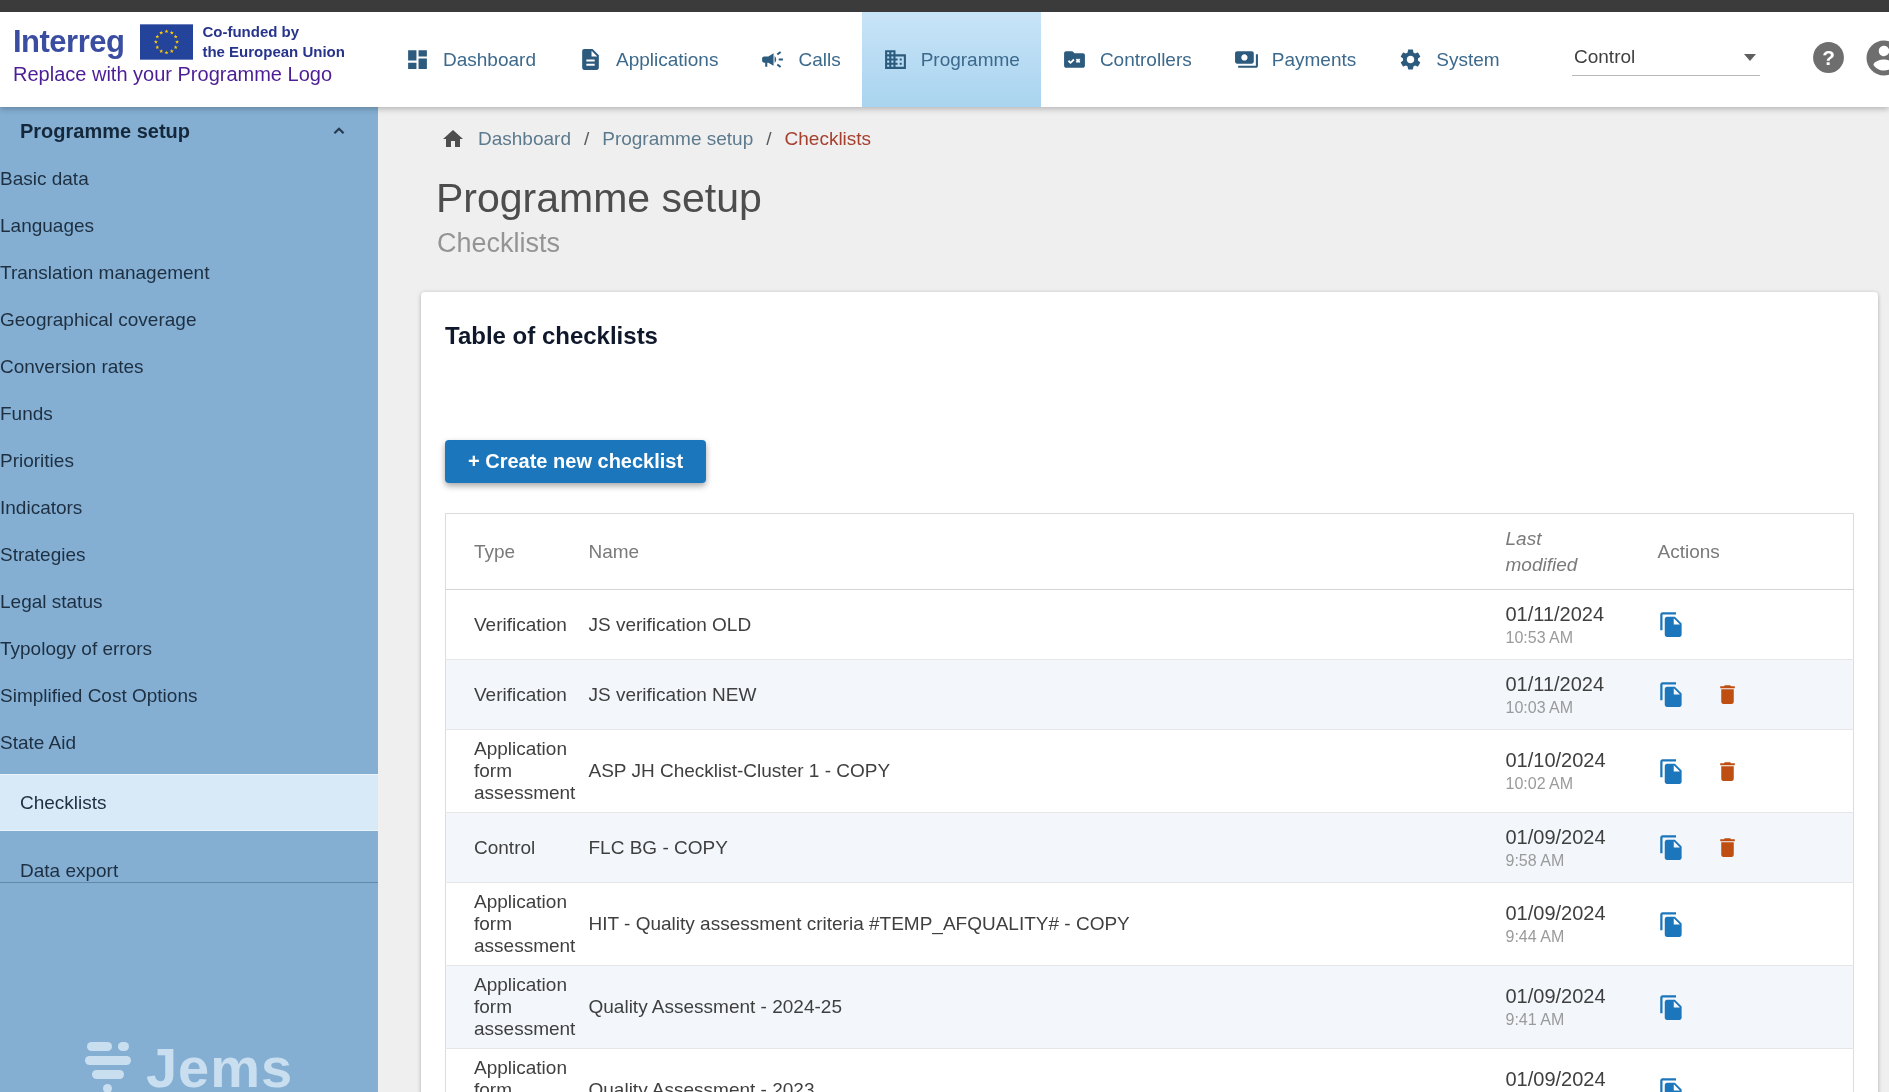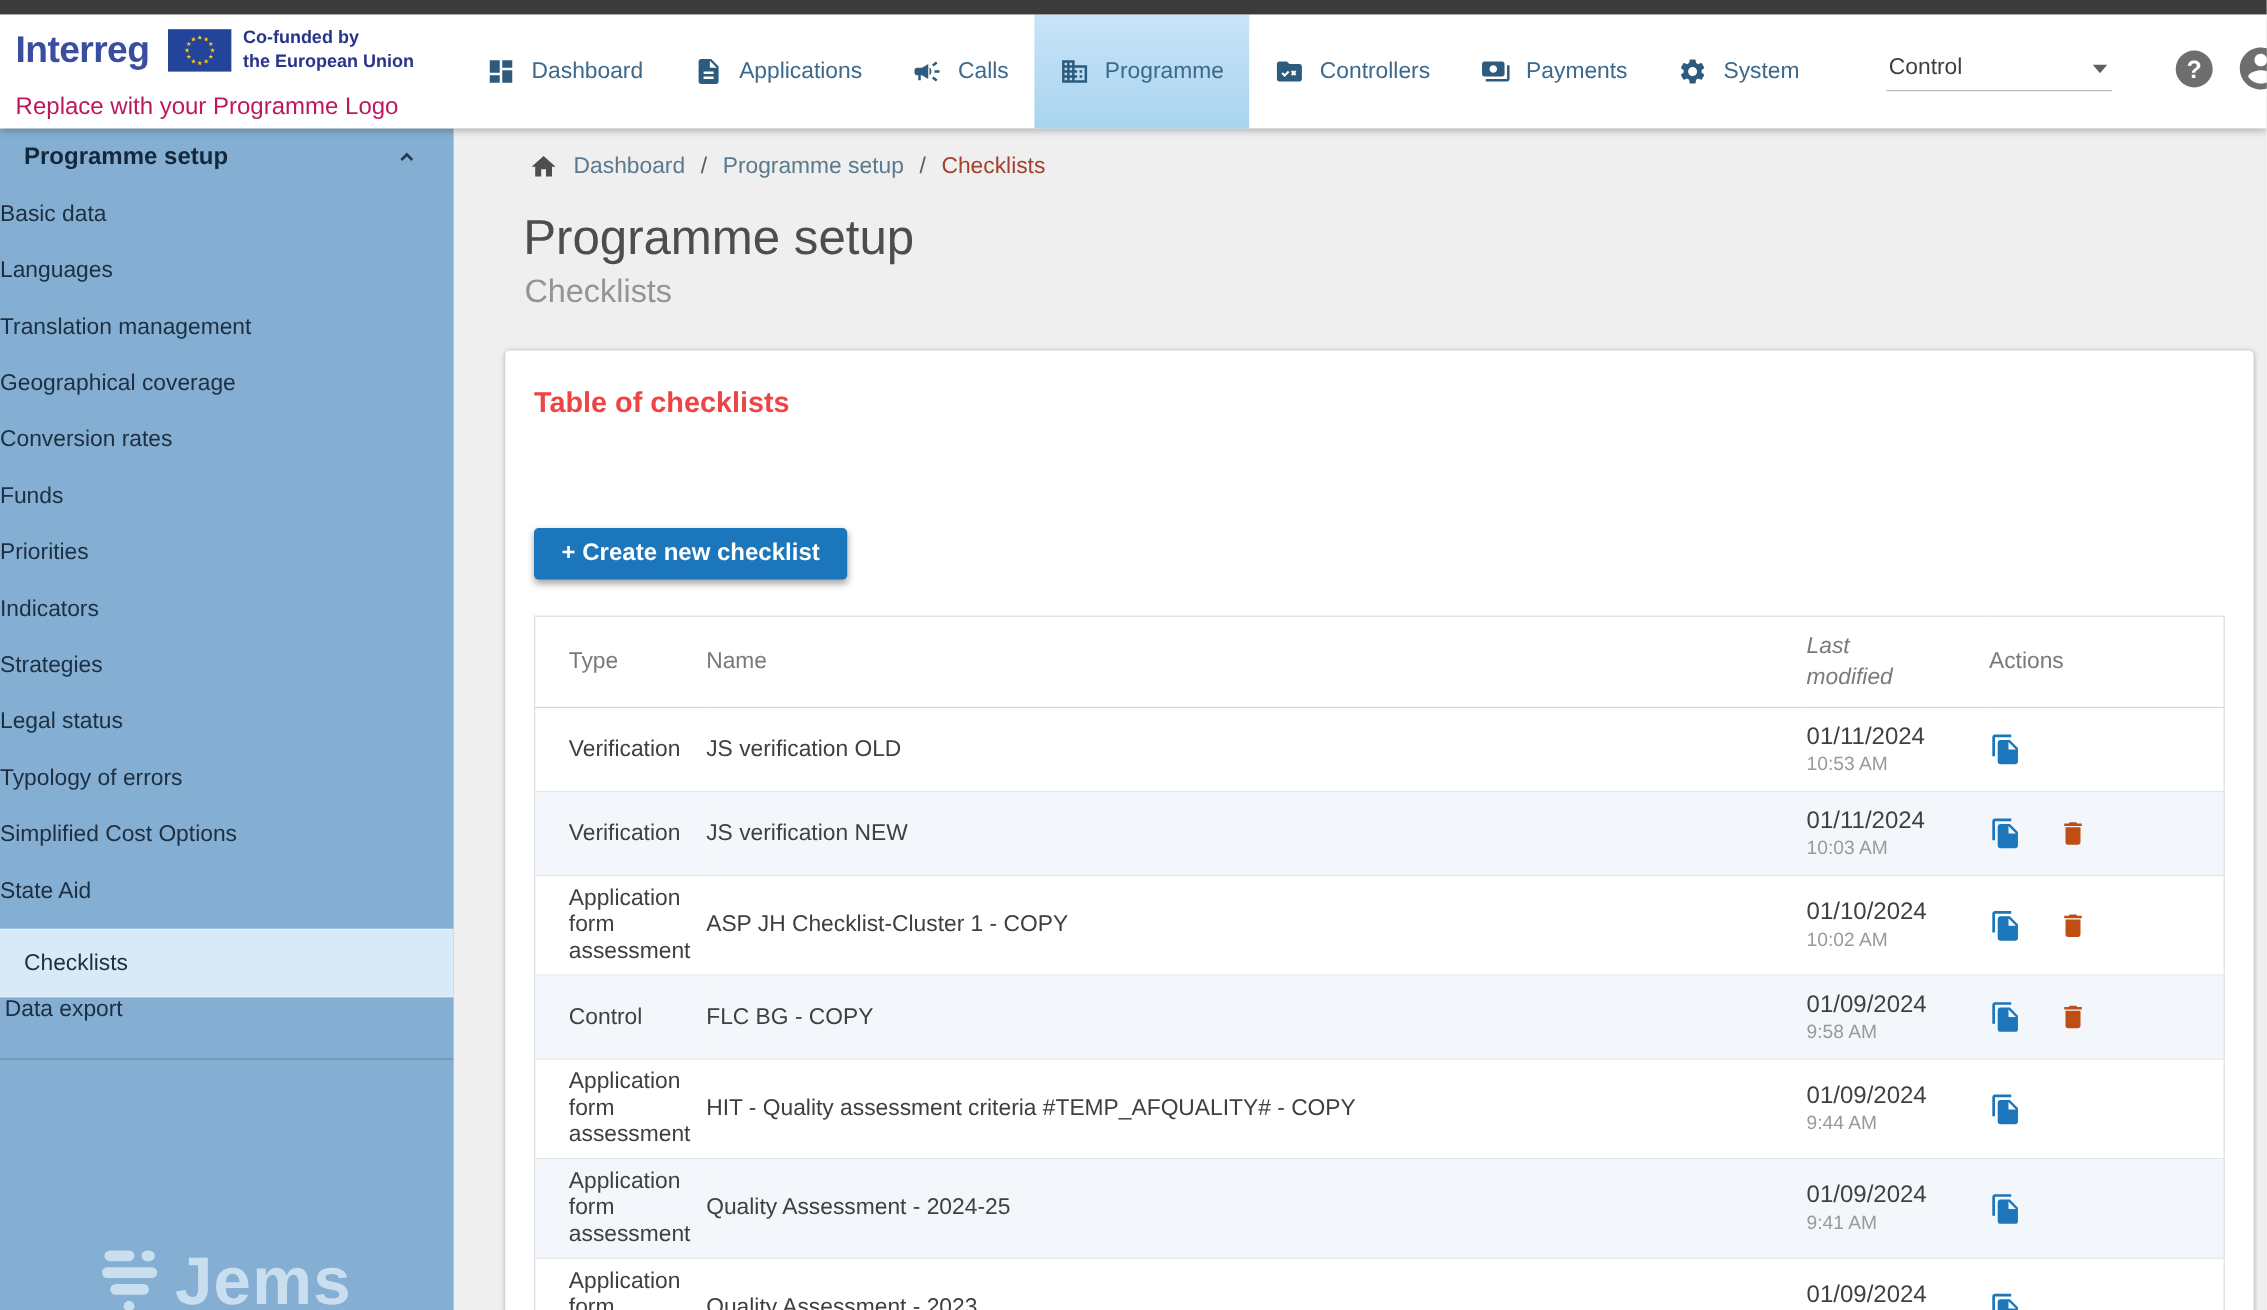--- a/index.html
+++ b/index.html
@@ -14,21 +14,21 @@
 
   
   .header { position:absolute; top:12px; left:0; right:0; height:95px; background:#ffffff;
             display:flex; align-items:stretch; box-shadow:0 2px 6px rgba(0,0,0,0.25); z-index:20; }
   .brand { width:378px; flex:0 0 auto; padding:10px 0 0 13px; }
   .brand-row { display:flex; align-items:center; }
   .interreg-word { font-size:31px; font-weight:bold; color:#3a4da0; letter-spacing:-0.5px; }
   .eu-block { display:flex; align-items:center; margin-left:16px; }
   .eu-flag-svg { width:53px; height:36px; display:block; }
   .eu-text { margin-left:9px; font-size:15px; font-weight:bold; color:#27348b; line-height:1.3; }
-  .replace-text { margin-top:17px; font-size:20px; color:#be185d; white-space:nowrap; }
+  .replace-text { margin-top:2px; font-size:20px; color:#4c1d95; white-space:nowrap; }
 
   nav.main-nav { display:flex; align-items:stretch; margin-left:6px; }
   .nav-item { display:flex; align-items:center; gap:13px; padding:0 21px; font-size:19px;
               color:#3c698c; cursor:pointer; white-space:nowrap; }
   .nav-item svg { width:25px; height:25px; fill:#2c5b7e; flex:0 0 auto; }
   .nav-item.active { background:linear-gradient(180deg,#c8e4f8 0%,#a9d4ef 100%); }
 
   .header-right { display:flex; align-items:center; margin-left:auto; }
   .lang-select { width:188px; display:flex; align-items:center; justify-content:space-between;
                  border-bottom:1px solid #b9b9b9; padding:3px 4px 7px 2px; font-size:19px;
@@ -42,21 +42,21 @@
   
   .sidebar { position:absolute; top:107px; left:0; width:378px; bottom:0; background:#84afd3; z-index:5; }
   .side-header { height:48px; display:flex; align-items:center; justify-content:space-between;
                  padding:0 28px 0 20px; font-size:20px; font-weight:bold; color:#15283b; cursor:pointer; }
   .side-header svg { width:22px; height:22px; stroke:#243b4f; }
   .side-item { height:47px; display:flex; align-items:center; 
                font-size:19px; color:#1d2f41; cursor:pointer; }
   .side-item-active { margin-top:8px; height:57px; display:flex; align-items:center; padding-left:20px;
                       font-size:19px; color:#1d2f41; background:#d8eaf7; cursor:pointer;
                       border-top:1px solid rgba(255,255,255,0.45); border-bottom:1px solid rgba(255,255,255,0.45); }
-  .side-item-bottom { margin-top:0; height:52px; display:flex; align-items:flex-start; padding-left:4px;
+  .side-item-bottom { margin-top:0; height:52px; display:flex; align-items:flex-end; padding-left:20px;
                       font-size:19px; color:#1d2f41; cursor:pointer;
                       border-bottom:1px solid rgba(15,40,60,0.28); }
 
   .jems-block { position:absolute; left:0; width:100%; top:928px; display:flex;
                 flex-direction:column; align-items:center; color:#c9dff0; }
   .jems-row { display:flex; align-items:center; }
   .jems-bars { display:flex; flex-direction:column; align-items:center; gap:5px; margin-right:15px; }
   .jb { background:#c9dff0; height:9px; border-radius:5px; }
   .jb-r1 { display:flex; gap:6px; }
   .jb-a { width:25px; } .jb-b { width:11px; } .jb-c { width:46px; } .jb-d { width:32px; }
@@ -70,21 +70,21 @@
   .breadcrumb svg { width:24px; height:24px; fill:#4e4e4e; }
   .crumb-link { cursor:pointer; }
   .crumb-sep { color:#5a5a5a; }
   .crumb-current { color:#a5402f; }
   .page-title { margin:24px 0 0 58px; font-size:41px; font-weight:300; color:#4d4d4d; }
   .page-subtitle { margin:6px 0 0 59px; font-size:27px; font-weight:300; color:#949494; }
 
   .card { position:absolute; left:43px; top:185px; width:1457px; height:1100px;
           background:#ffffff; border-radius:4px; box-shadow:0 1px 4px rgba(0,0,0,0.28);
           padding:30px 24px 0 24px; }
-  .card-title { font-size:24px; color:#ef4444; }
+  .card-title { font-size:24px; color:#0f172a; }
   .create-btn { margin-top:90px; display:inline-block; background:#1b76bb; color:#ffffff;
                 font-size:20px; font-weight:bold; font-family:inherit; border:none; border-radius:4px;
                 padding:10px 23px; cursor:pointer; box-shadow:0 3px 6px rgba(0,0,0,0.35); }
 
   table.checklists { margin-top:30px; width:100%; border-collapse:collapse;
                      border:1px solid #dcdcdc; table-layout:fixed; }
   col.c-type { width:143px; } col.c-name { width:auto; }
   col.c-mod { width:152px; } col.c-act { width:196px; }
   th { height:76px; text-align:left; vertical-align:middle; font-weight:normal;
        font-size:19px; color:#7a7a7a; border-bottom:1px solid #d5d5d5; }

